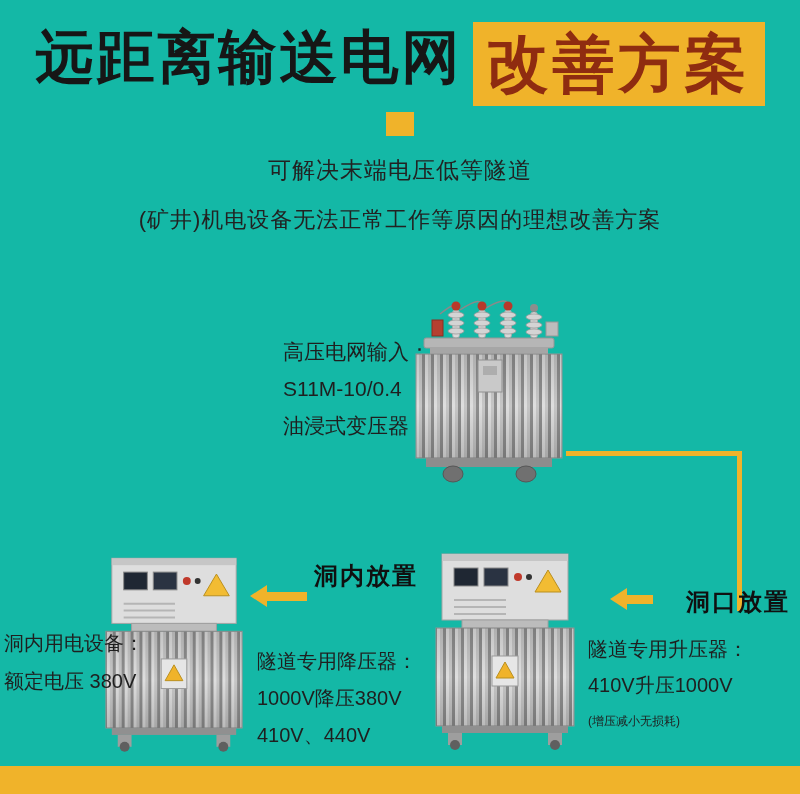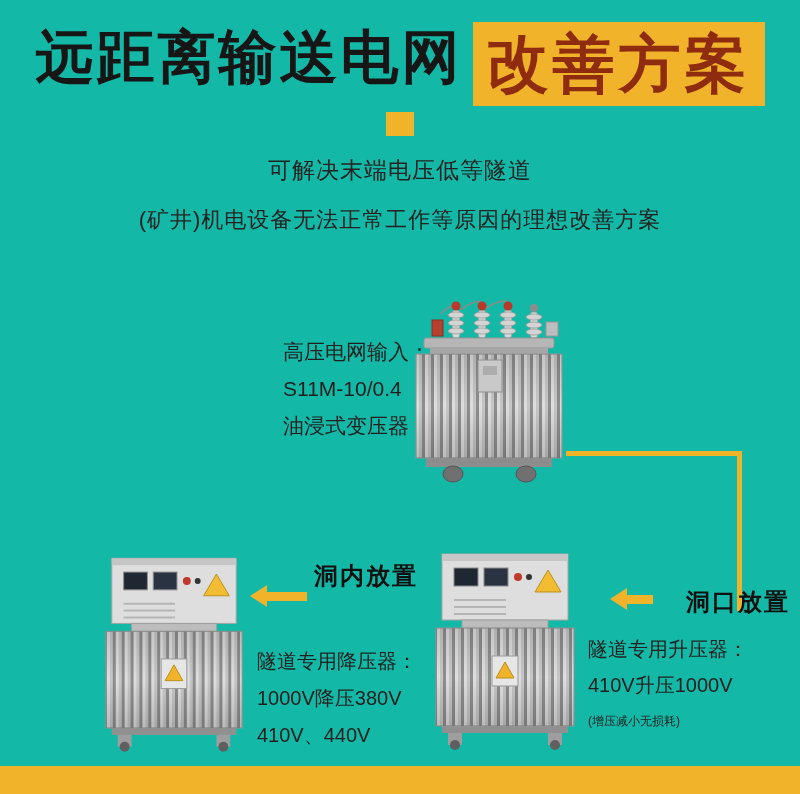--- a/index.html
+++ b/index.html
@@ -160,20 +160,24 @@
       <rect x="64" y="104" width="26" height="30" fill="#e6e6e6" stroke="#9a9a9a"></rect>
       <polygon points="77,110 86,126 68,126" fill="#f0b32a" stroke="#b98f1f"></polygon>
       <rect x="14" y="174" width="126" height="7" fill="#909090"></rect>
       <rect x="20" y="181" width="14" height="12" fill="#9e9e9e"></rect>
       <rect x="120" y="181" width="14" height="12" fill="#9e9e9e"></rect>
       <circle cx="27" cy="193" r="5" fill="#5f5f5f"></circle>
       <circle cx="127" cy="193" r="5" fill="#5f5f5f"></circle>
     </svg>
   </div>
 
+  <div class="label-block device-label">
+    <div>洞内用电设备：</div>
+    <div>额定电压  380V</div>
+  </div>
 
   <div class="arrow-left arrow-1">
     <span class="arrow-head"></span>
     <span class="arrow-stem"></span>
   </div>
 
   <div class="place-title stepdown-title">洞内放置</div>
   <div class="label-block stepdown-label">
     <div>隧道专用降压器：</div>
     <div>1000V降压380V</div>

